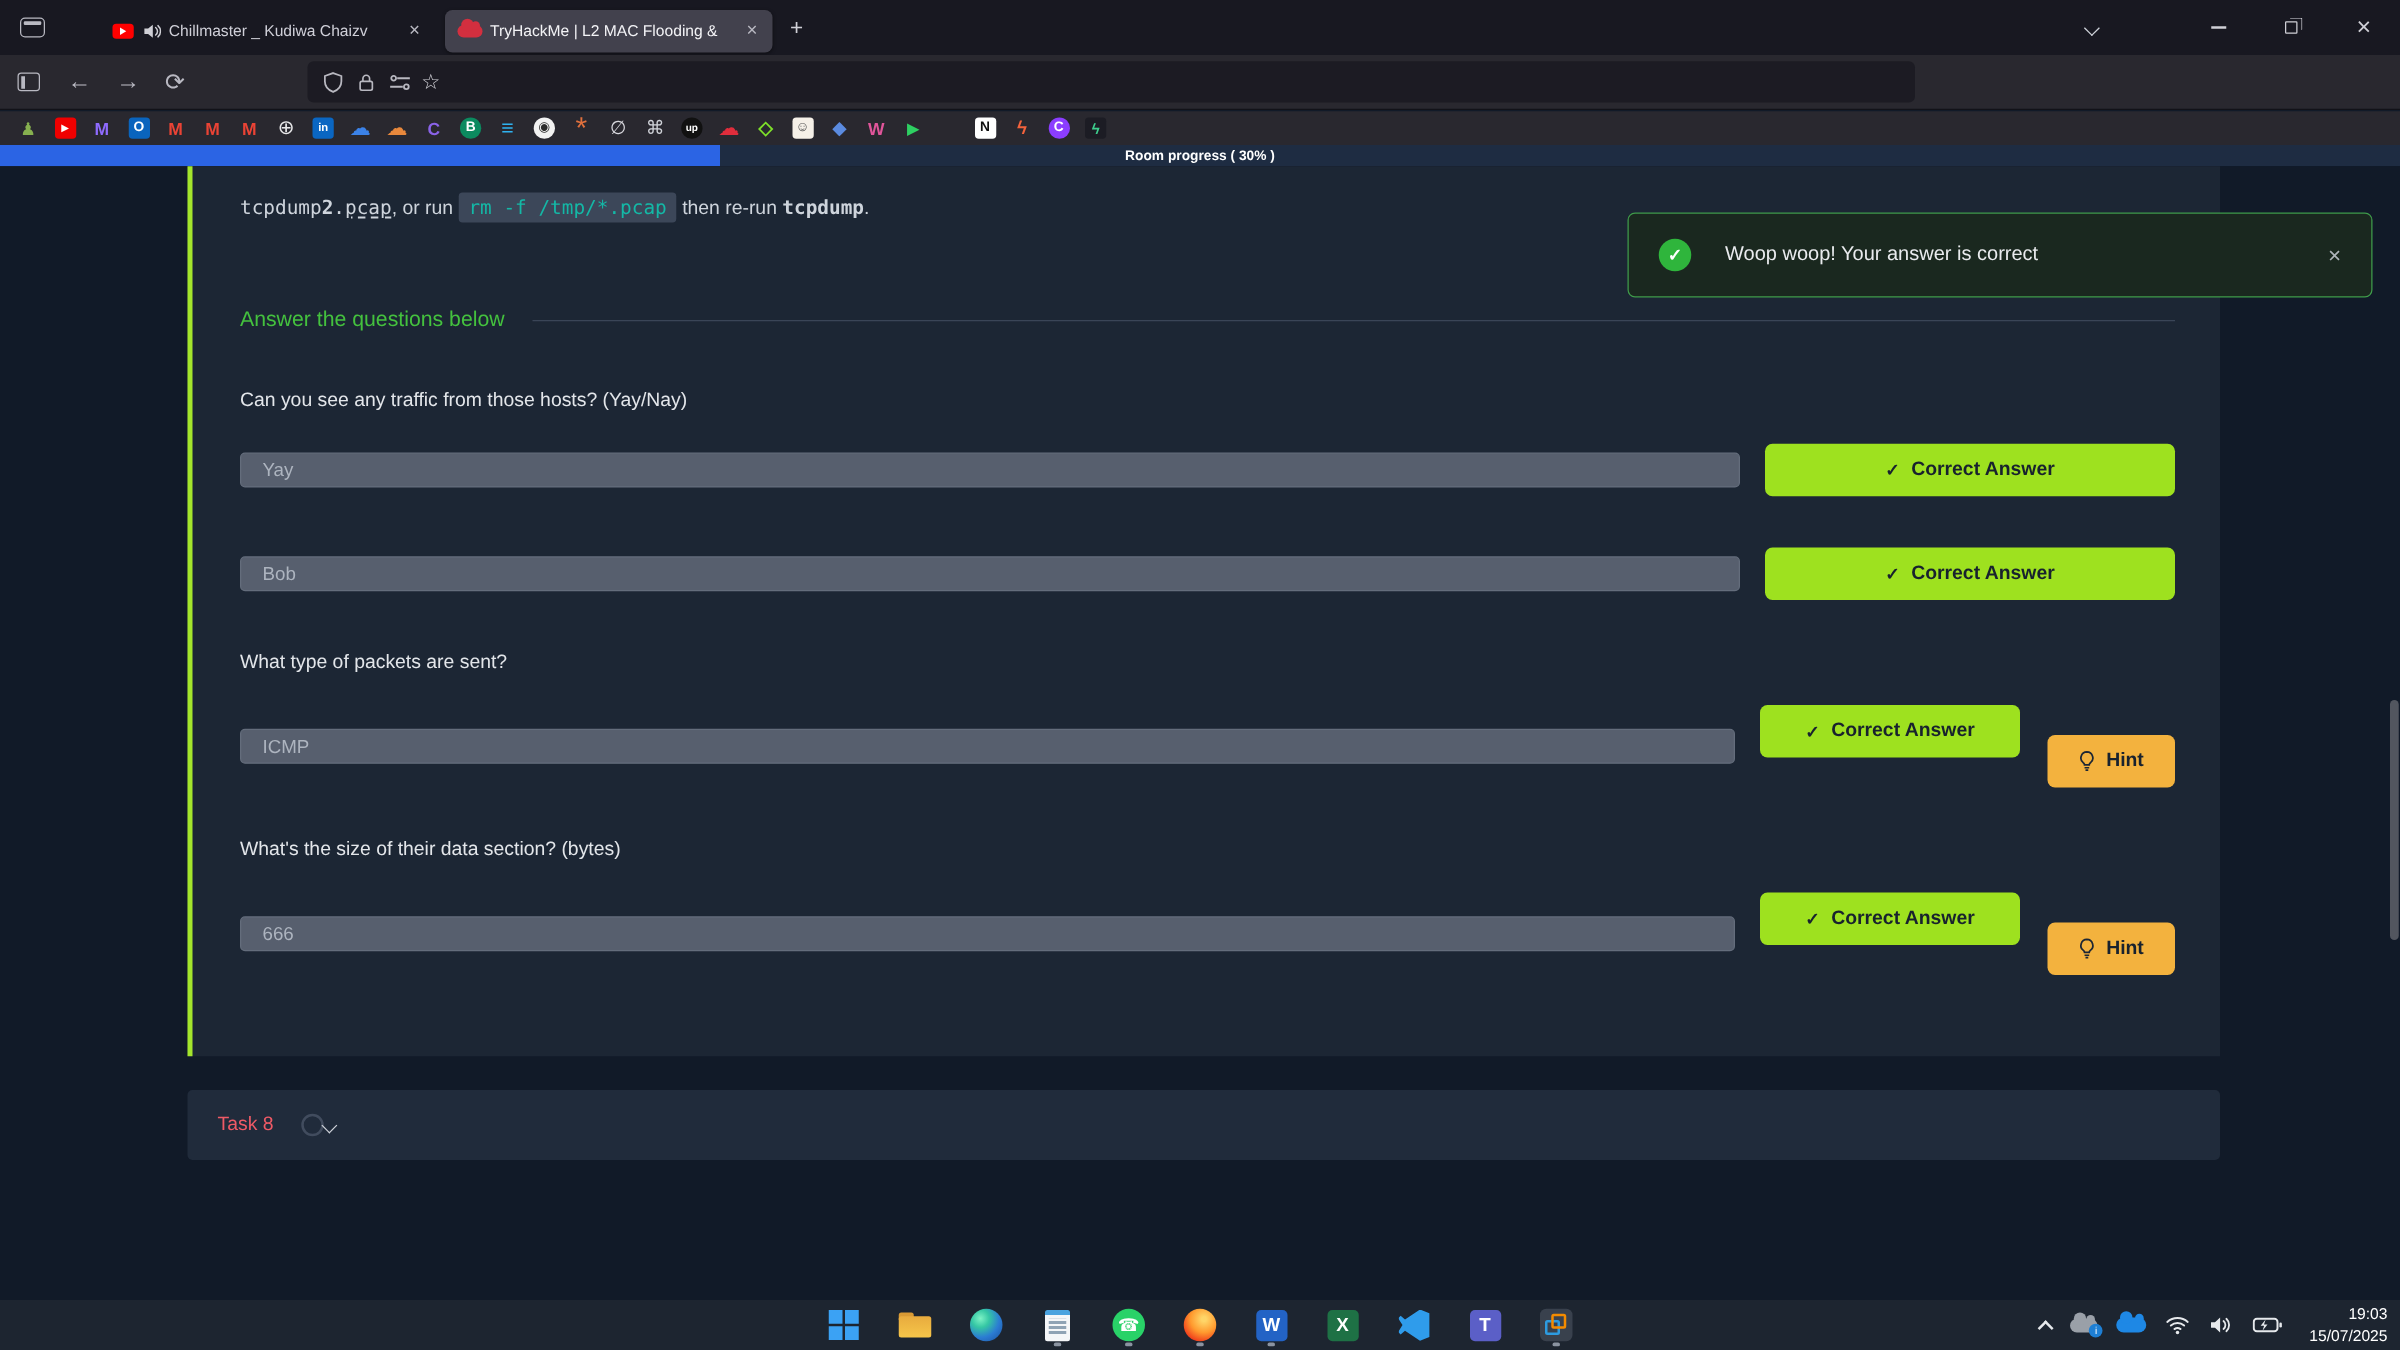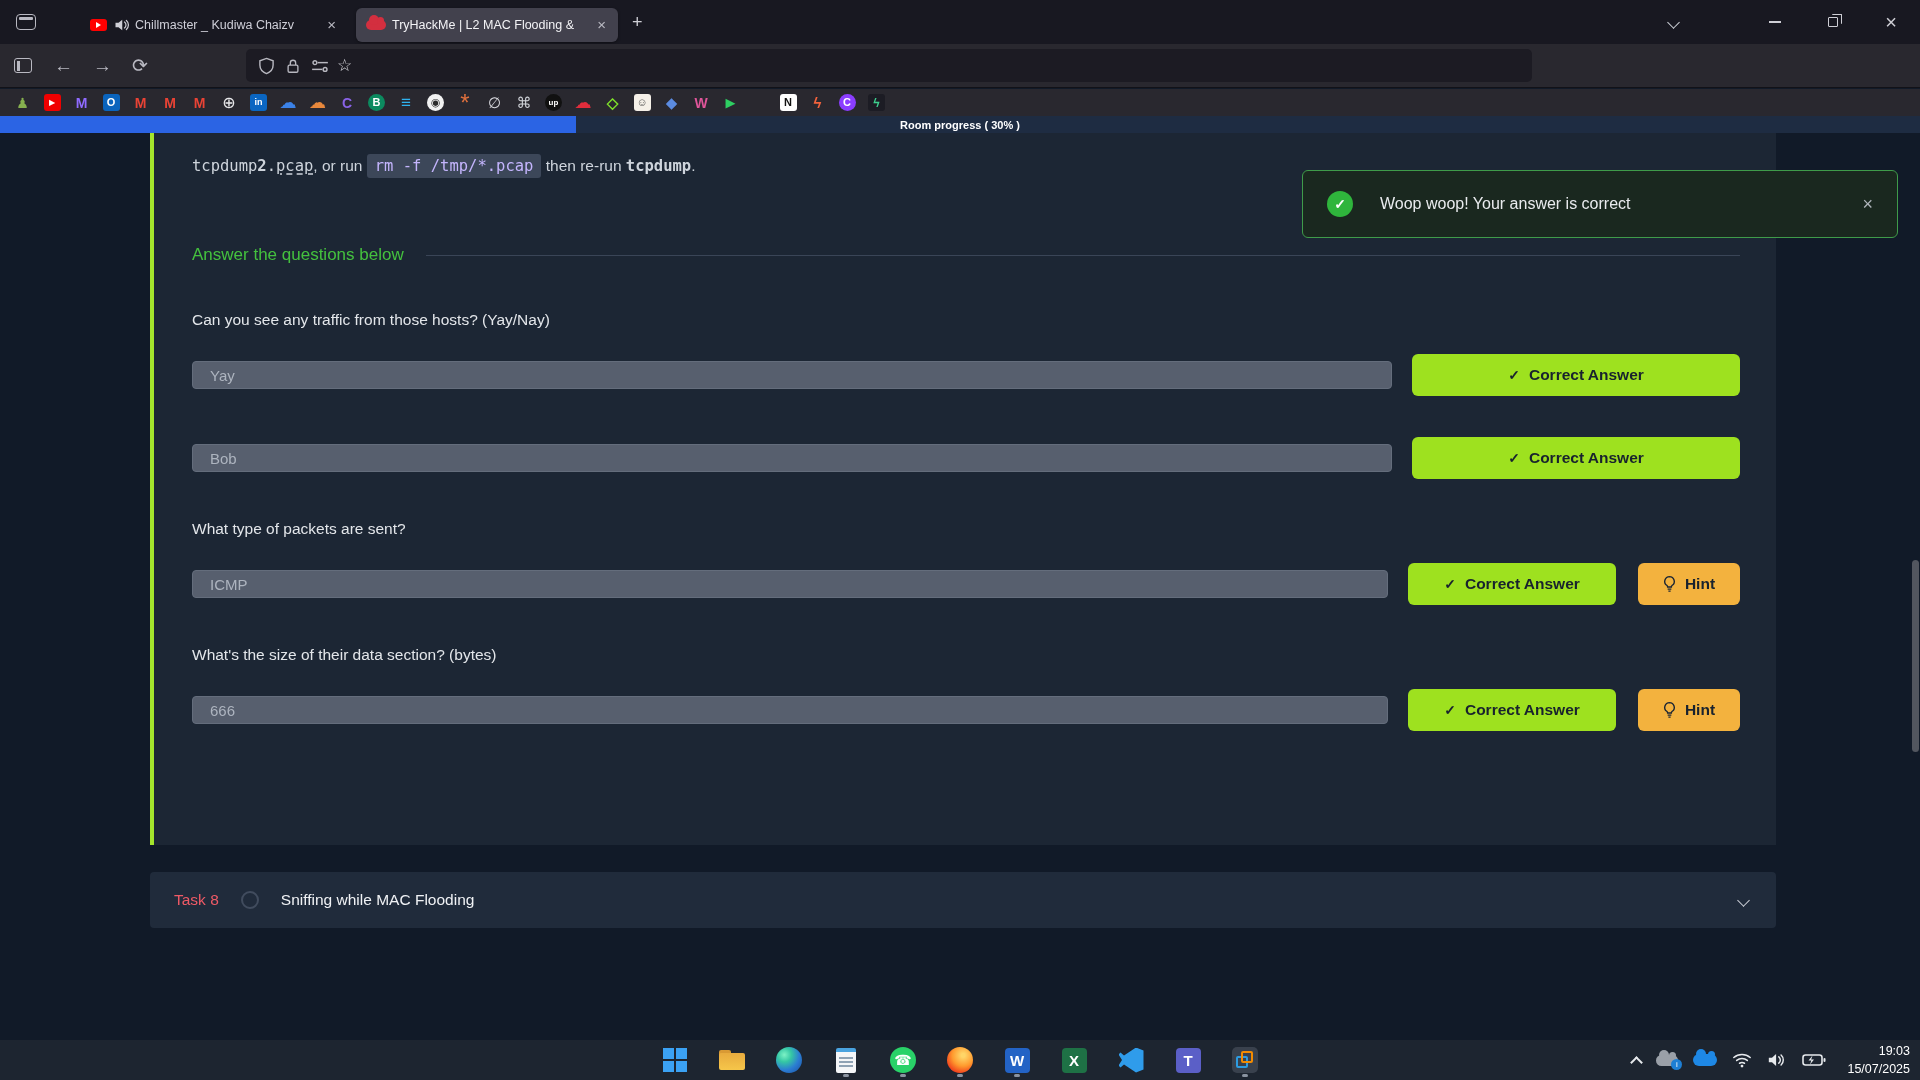--- a/index.html
+++ b/index.html
@@ -69,35 +69,35 @@
                     color:#fff; font-size:11px; font-weight:700; }
 
   
   .page { position:absolute; left:0; top:133px; width:1920px; height:907px; background:#111a28; }
   .task-card { position:absolute; left:150px; top:0; width:1626px; height:712px; background:#1c2634;
                border-left:4px solid #a4e52c; padding:24px 36px 0 38px; }
   .intro { font-size:15.5px; color:#ced4dc; margin-bottom:70px; }
   .mono { font-family:"DejaVu Sans Mono", monospace; }
   .mono-b { font-family:"DejaVu Sans Mono", monospace; font-weight:700; }
   .pcap-link { font-family:"DejaVu Sans Mono", monospace; text-decoration:underline; text-decoration-style:dashed; text-underline-offset:3px; }
-  .chip { font-family:"DejaVu Sans Mono", monospace; background:#3c4759; color:#c4b5fd; padding:3px 8px; border-radius:3px; }
+  .chip { font-family:"DejaVu Sans Mono", monospace; background:#3c4759; color:#14b8a6; padding:3px 8px; border-radius:3px; }
   .sect { display:flex; align-items:center; margin-bottom:46px; }
   .sect-title { color:#44c13e; font-size:17px; flex:none; }
   .sect-line { flex:1; height:1px; background:#3a4557; margin-left:22px; }
   .q-label { font-size:15.5px; color:#e3e6ea; margin-bottom:25px; }
   .q-row { display:flex; align-items:center; margin-bottom:41px; }
   .q-input { width:1200px; height:28px; background:#575f6e; border:1px solid #646d7c; border-radius:4px;
              color:#adb4bf; font-size:15px; padding:0 17px; font-family:"Liberation Sans", sans-serif; }
   .q-actions { display:flex; margin-left:20px; flex:1; justify-content:flex-end; gap:22px; }
   .btn { height:42px; border:none; border-radius:6px; font-family:"Liberation Sans", sans-serif;
          font-size:15.5px; font-weight:700; color:#18222e; display:flex; align-items:center; justify-content:center; gap:9px; }
   .btn-correct { background:#9ee11f; }
   .btn-wide { width:328px; }
   .btn-sm { width:208px; }
-  .btn-hint { background:#f3b23e; width:102px; }
+  .btn-hint { background:#f3b23e; width:102px;margin-top:24px; }
   .chk { font-size:14px; }
 
   .toast { position:absolute; left:1302px; top:37px; width:596px; height:68px; background:#1a281f;
            border:1px solid #3f9b4a; border-radius:6px; display:flex; align-items:center; padding:0 24px; z-index:9; }
   .toast-check { width:26px; height:26px; border-radius:50%; background:#2fb53c; color:#fff; font-size:14px; font-weight:700;
                  display:flex; align-items:center; justify-content:center; flex:none; }
   .toast-msg { color:#e9ebee; font-size:16px; margin-left:27px; flex:1; }
   .toast-close { color:#aeb4ba; font-size:18px; }
 
   .task-row { position:absolute; left:150px; width:1626px; height:56px; background:#202b3b; border-radius:4px;
@@ -345,21 +345,20 @@
 
   <div class="toast">
     <span class="toast-check">✓</span>
     <span class="toast-msg">Woop woop! Your answer is correct</span>
     <span class="toast-close">×</span>
   </div>
 
   <div class="task-row" style="top:739px">
     <span class="task-num">Task 8</span>
     <span class="task-circle"></span>
-    <span class="task-title">Sniffing while MAC Flooding</span>
     <span class="chev"></span>
   </div>
 
   <div class="scroll-thumb"></div>
 </div>
 
 <div class="taskbar">
   <div class="tb-icons">
     <div class="tbi">
         <span class="win-grid">

